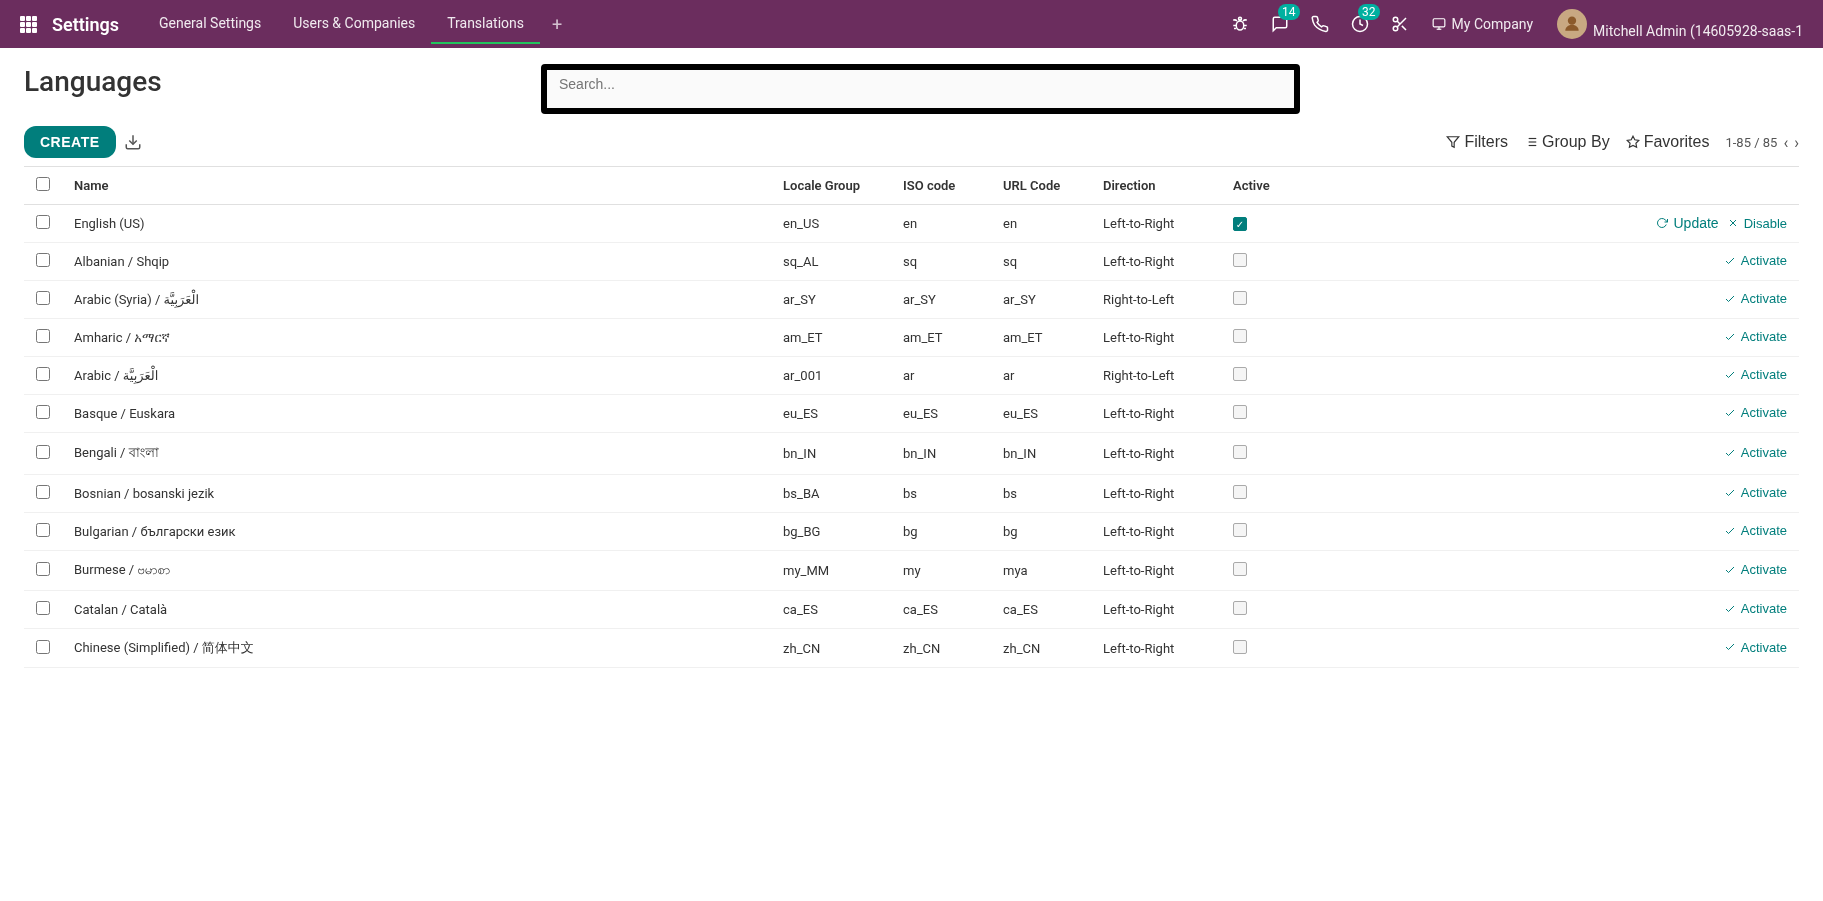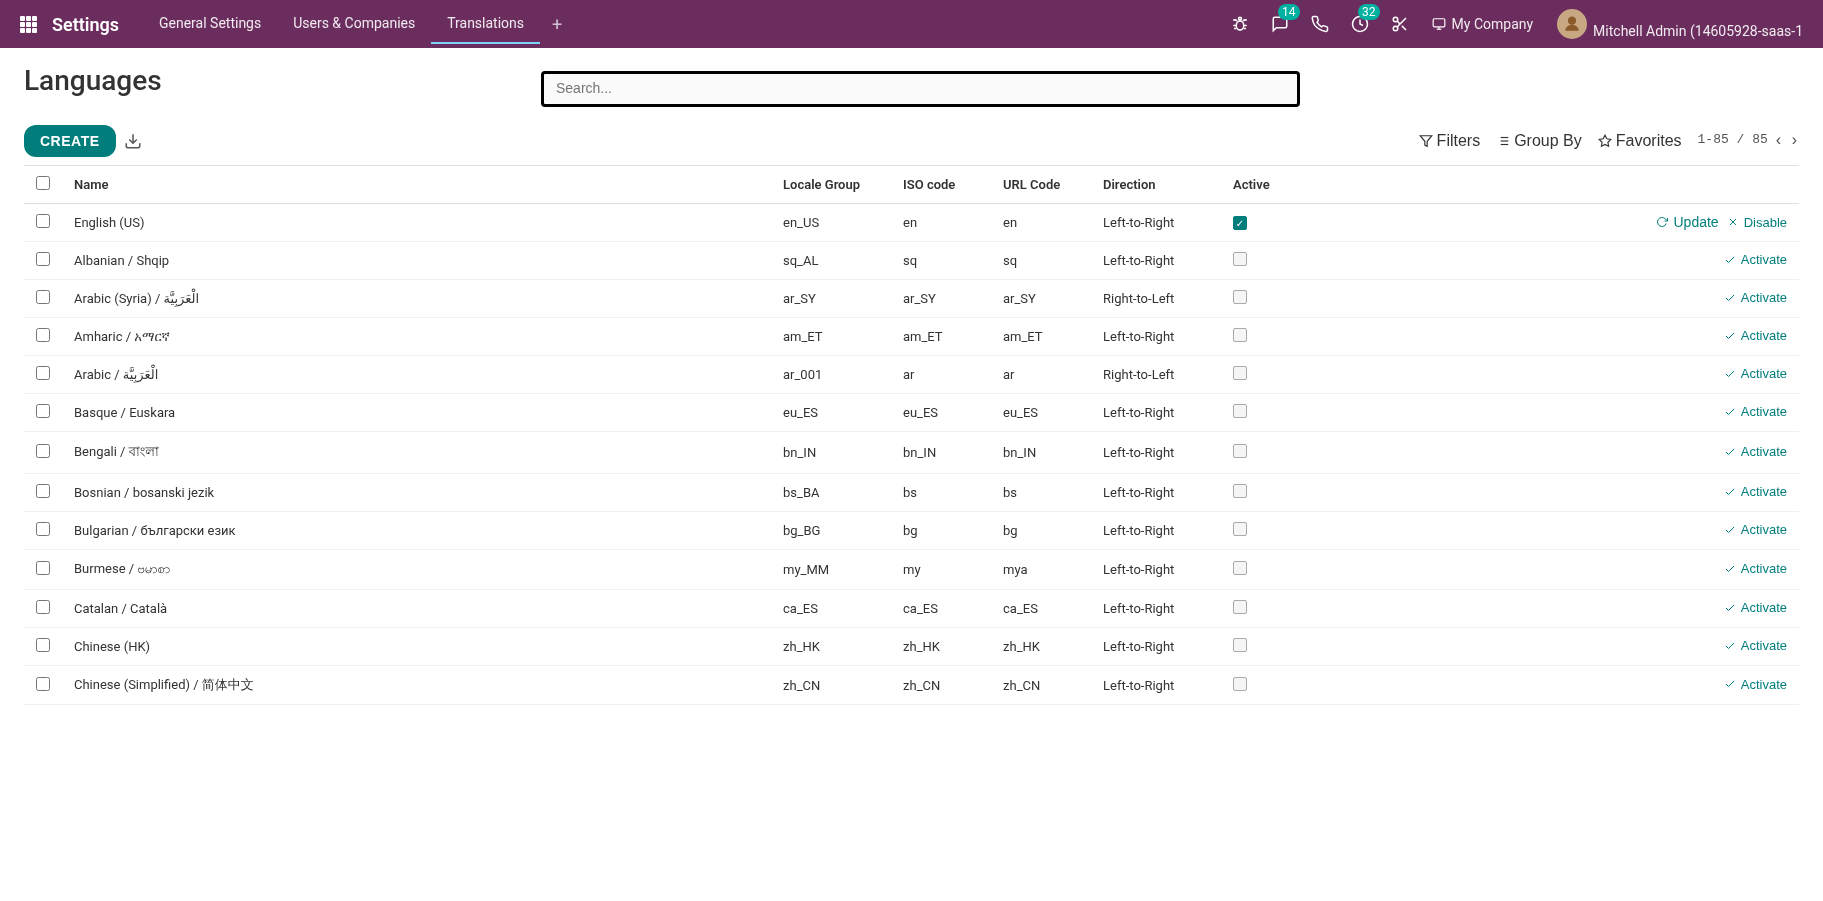--- a/index.html
+++ b/index.html
@@ -31,21 +31,21 @@
     }
     .navbar-nav-item {
       padding: 16px 16px;
       height: 40px;
       display: flex; align-items: center;
       cursor: pointer;
       font-size: 14px;
       color: rgba(255,255,255,0.9);
       border-bottom: 2px solid transparent;
     }
-    .navbar-nav-item.active { border-bottom: 2px solid #7dd3fc; }
+    .navbar-nav-item.active { border-bottom: 2px solid #22c55e; }
     .navbar-plus {
       padding: 0 12px;
       height: 48px;
       display: flex; align-items: center;
       cursor: pointer;
       font-size: 18px;
       color: rgba(255,255,255,0.7);
     }
     .navbar-right {
       display: flex; align-items: center; gap: 8px;
@@ -131,21 +131,21 @@
     .filter-btn {
       display: flex; align-items: center; gap: 4px;
       background: none; border: none;
       cursor: pointer;
       color: #333;
       font-size: 16px;
     }
     .pagination {
       font-size: 13px;
       color: #555;
-      display: flex; gap: 6px; font-family: Liberation Mono, monospace;
+      display: flex; align-items: center; gap: 6px;
     }
     .pagination-nav {
       cursor: pointer;
       color: #555;
       font-size: 16px;
     }
 
     
     .table-wrap {
       border-top: 1px solid #e0e0e0;
@@ -233,22 +233,22 @@
       justify-content: space-between;
       margin-bottom: 12px;
     }
     .search-area {
       flex: 1;
       display: flex;
       justify-content: center;
     }
     .search-field {
       width: 50%;
-      padding: 6px 32px 8px 12px;
-      border: 3px solid #000000;
+      padding: 6px 32px 16px 12px;
+      border: 6px solid #000000;
       border-radius: 4px;
       font-size: 14px;
       color: #999;
       background: #fafafa;
       outline: none;
     }
   </style>
 </head>
 <body>
 
@@ -535,32 +535,20 @@
             <td class="col-iso">ca_ES</td>
             <td class="col-url">ca_ES</td>
             <td class="col-direction">Left-to-Right</td>
             <td class="col-active"><span class="check-icon"></span></td>
             <td class="col-actions"><button class="btn-activate"><svg width="12" height="12" viewBox="0 0 24 24" fill="none" stroke="currentColor" stroke-width="2" style="margin-right:3px">
                   <polyline points="20 6 9 17 4 12"></polyline>
                 </svg>Activate</button></td>
           </tr>
           <tr>
             <td class="col-check"><input type="checkbox" style=""></td>
-            <td class="col-name">Chinese (HK)</td>
-            <td class="col-locale">zh_HK</td>
-            <td class="col-iso">zh_HK</td>
-            <td class="col-url">zh_HK</td>
-            <td class="col-direction">Left-to-Right</td>
-            <td class="col-active"><span class="check-icon"></span></td>
-            <td class="col-actions"><button class="btn-activate"><svg width="12" height="12" viewBox="0 0 24 24" fill="none" stroke="currentColor" stroke-width="2" style="margin-right:3px">
-                  <polyline points="20 6 9 17 4 12"></polyline>
-                </svg>Activate</button></td>
-          </tr>
-          <tr>
-            <td class="col-check"><input type="checkbox" style=""></td>
             <td class="col-name">Chinese (Simplified) / 简体中文</td>
             <td class="col-locale">zh_CN</td>
             <td class="col-iso">zh_CN</td>
             <td class="col-url">zh_CN</td>
             <td class="col-direction">Left-to-Right</td>
             <td class="col-active"><span class="check-icon"></span></td>
             <td class="col-actions"><button class="btn-activate"><svg width="12" height="12" viewBox="0 0 24 24" fill="none" stroke="currentColor" stroke-width="2" style="margin-right:3px">
                   <polyline points="20 6 9 17 4 12"></polyline>
                 </svg>Activate</button></td>
           </tr>

